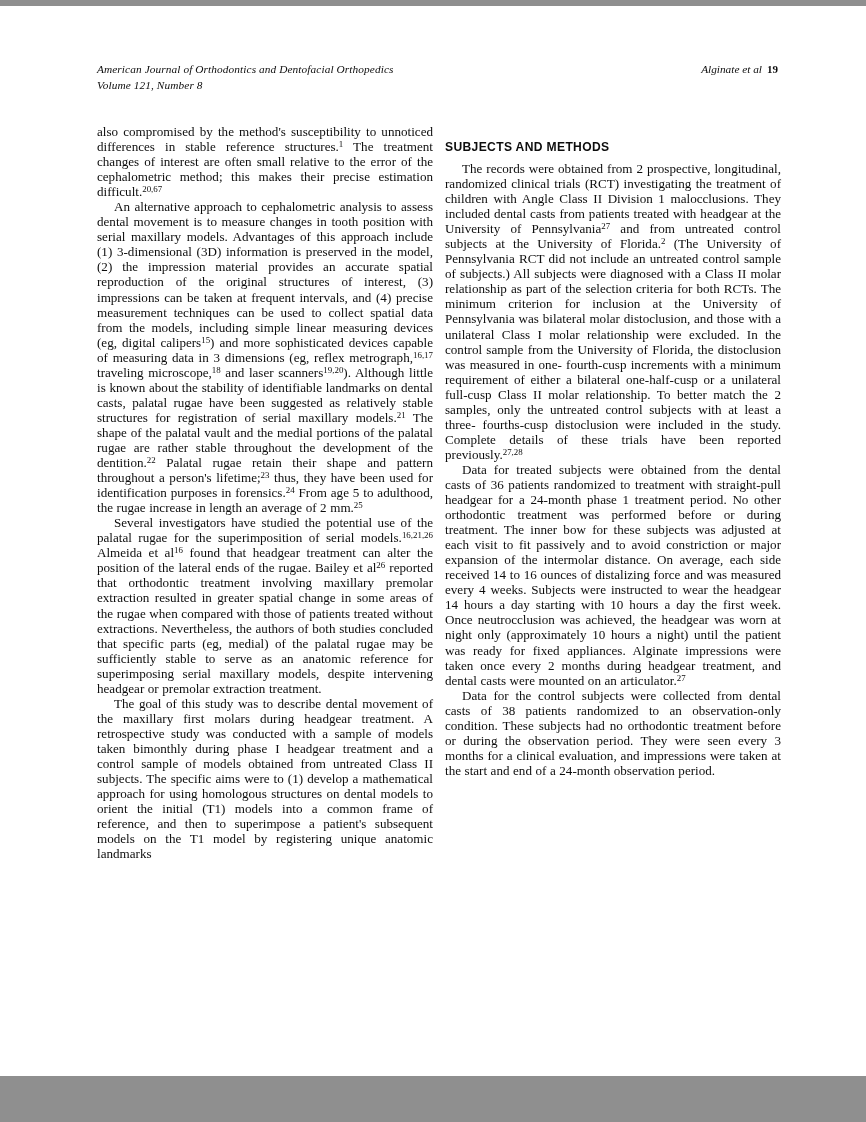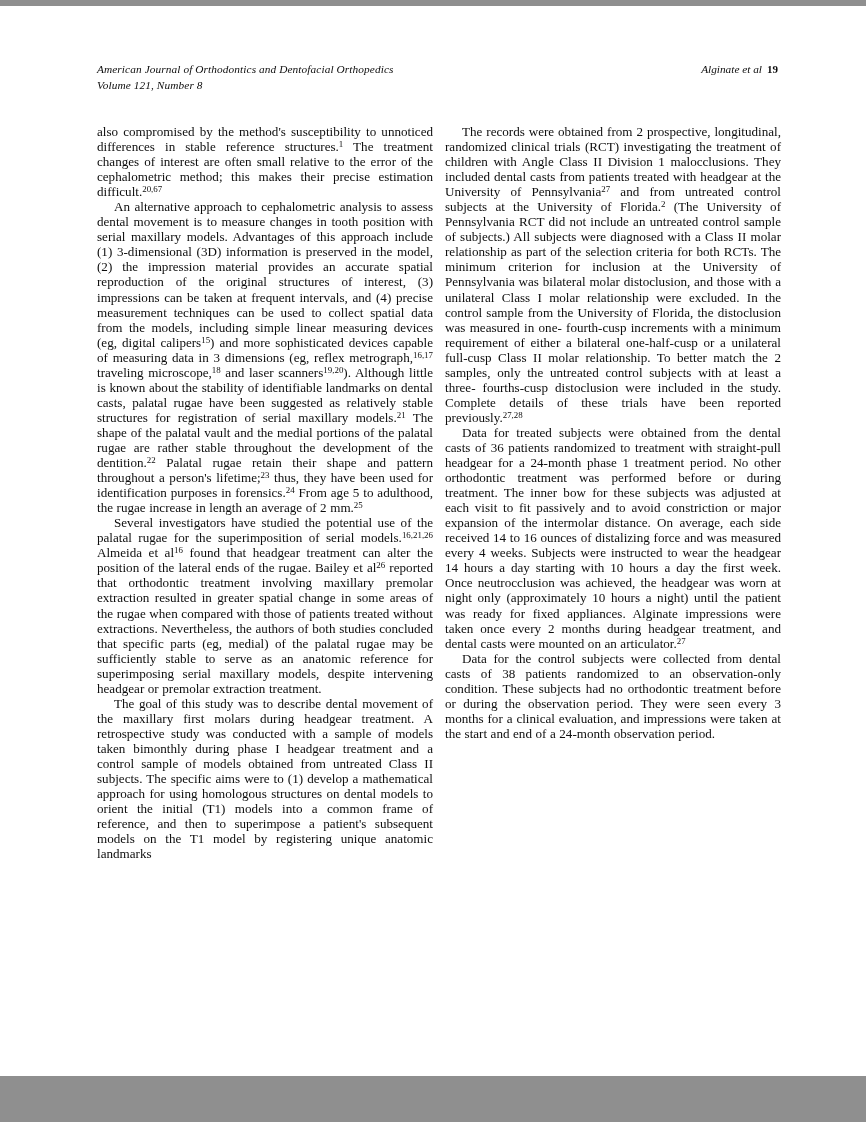--- a/index.html
+++ b/index.html
@@ -114,20 +114,21 @@
   <div class="columns">
 
     <div class="col" id="col-left">
         <p class="para">also compromised by the method's susceptibility to unnoticed differences in stable reference structures.<sup>1</sup> The treatment changes of interest are often small relative to the error of the cephalometric method; this makes their precise estimation difficult.<sup>20,67</sup></p>
         <p class="para indent">An alternative approach to cephalometric analysis to assess dental movement is to measure changes in tooth position with serial maxillary models. Advantages of this approach include (1) 3-dimensional (3D) information is preserved in the model, (2) the impression material provides an accurate spatial reproduction of the original structures of interest, (3) impressions can be taken at frequent intervals, and (4) precise measurement techniques can be used to collect spatial data from the models, including simple linear measuring devices (eg, digital calipers<sup>15</sup>) and more sophisticated devices capable of measuring data in 3 dimensions (eg, reflex metrograph,<sup>16,17</sup> traveling microscope,<sup>18</sup> and laser scanners<sup>19,20</sup>). Although little is known about the stability of identifiable landmarks on dental casts, palatal rugae have been suggested as relatively stable structures for registration of serial maxillary models.<sup>21</sup> The shape of the palatal vault and the medial portions of the palatal rugae are rather stable throughout the development of the dentition.<sup>22</sup> Palatal rugae retain their shape and pattern throughout a person's lifetime;<sup>23</sup> thus, they have been used for identification purposes in forensics.<sup>24</sup> From age 5 to adulthood, the rugae increase in length an average of 2 mm.<sup>25</sup></p>
         <p class="para indent">Several investigators have studied the potential use of the palatal rugae for the superimposition of serial models.<sup>16,21,26</sup> Almeida et al<sup>16</sup> found that headgear treatment can alter the position of the lateral ends of the rugae. Bailey et al<sup>26</sup> reported that orthodontic treatment involving maxillary premolar extraction resulted in greater spatial change in some areas of the rugae when compared with those of patients treated without extractions. Nevertheless, the authors of both studies concluded that specific parts (eg, medial) of the palatal rugae may be sufficiently stable to serve as an anatomic reference for superimposing serial maxillary models, despite intervening headgear or premolar extraction treatment.</p>
         <p class="para indent">The goal of this study was to describe dental movement of the maxillary first molars during headgear treatment. A retrospective study was conducted with a sample of models taken bimonthly during phase I headgear treatment and a control sample of models obtained from untreated Class II subjects. The specific aims were to (1) develop a mathematical approach for using homologous structures on dental models to orient the initial (T1) models into a common frame of reference, and then to superimpose a patient's subsequent models on the T1 model by registering unique anatomic landmarks</p>
       </div>
 
     <div class="col" id="col-right">
+        <h2 class="section-head">SUBJECTS AND METHODS</h2>
         <p class="para indent">The records were obtained from 2 prospective, longitudinal, randomized clinical trials (RCT) investigating the treatment of children with Angle Class II Division 1 malocclusions. They included dental casts from patients treated with headgear at the University of Pennsylvania<sup>27</sup> and from untreated control subjects at the University of Florida.<sup>2</sup> (The University of Pennsylvania RCT did not include an untreated control sample of subjects.) All subjects were diagnosed with a Class II molar relationship as part of the selection criteria for both RCTs. The minimum criterion for inclusion at the University of Pennsylvania was bilateral molar distoclusion, and those with a unilateral Class I molar relationship were excluded. In the control sample from the University of Florida, the distoclusion was measured in one- fourth-cusp increments with a minimum requirement of either a bilateral one-half-cusp or a unilateral full-cusp Class II molar relationship. To better match the 2 samples, only the untreated control subjects with at least a three- fourths-cusp distoclusion were included in the study. Complete details of these trials have been reported previously.<sup>27,28</sup></p>
         <p class="para indent">Data for treated subjects were obtained from the dental casts of 36 patients randomized to treatment with straight-pull headgear for a 24-month phase 1 treatment period. No other orthodontic treatment was performed before or during treatment. The inner bow for these subjects was adjusted at each visit to fit passively and to avoid constriction or major expansion of the intermolar distance. On average, each side received 14 to 16 ounces of distalizing force and was measured every 4 weeks. Subjects were instructed to wear the headgear 14 hours a day starting with 10 hours a day the first week. Once neutrocclusion was achieved, the headgear was worn at night only (approximately 10 hours a night) until the patient was ready for fixed appliances. Alginate impressions were taken once every 2 months during headgear treatment, and dental casts were mounted on an articulator.<sup>27</sup></p>
         <p class="para indent">Data for the control subjects were collected from dental casts of 38 patients randomized to an observation-only condition. These subjects had no orthodontic treatment before or during the observation period. They were seen every 3 months for a clinical evaluation, and impressions were taken at the start and end of a 24-month observation period.</p>
       </div>
 
   </div>
 
 </div>
 
 </body></html>

